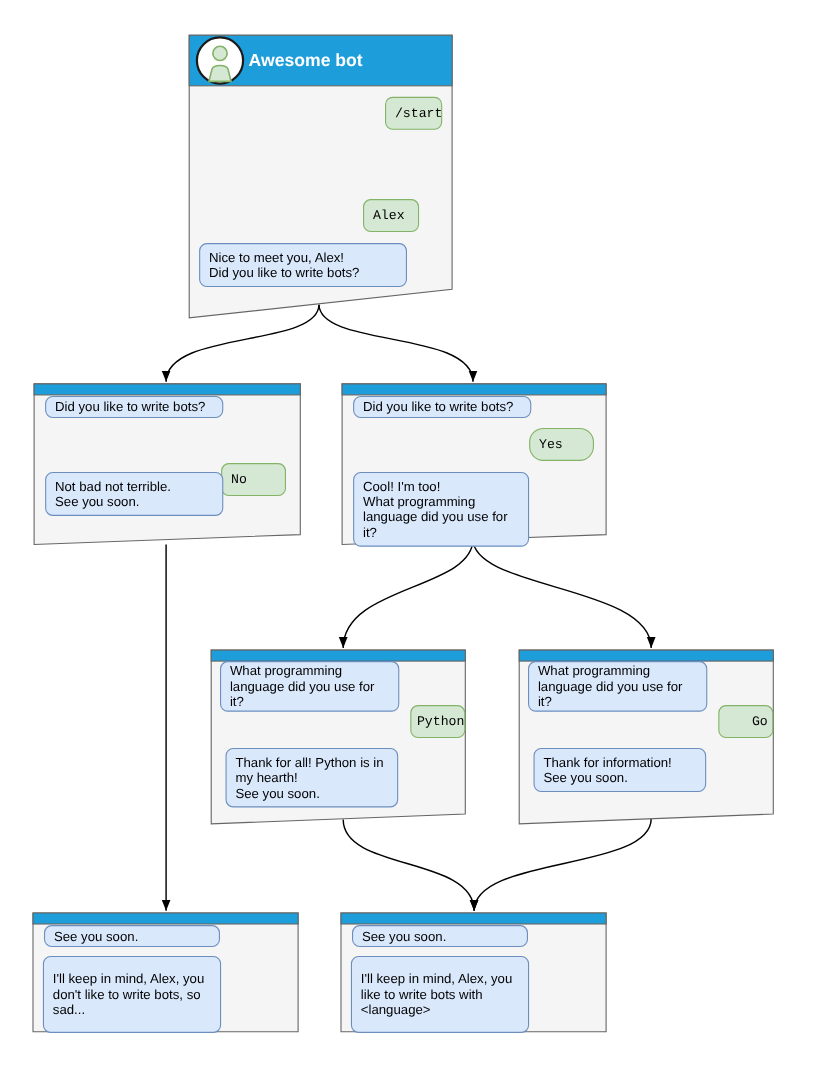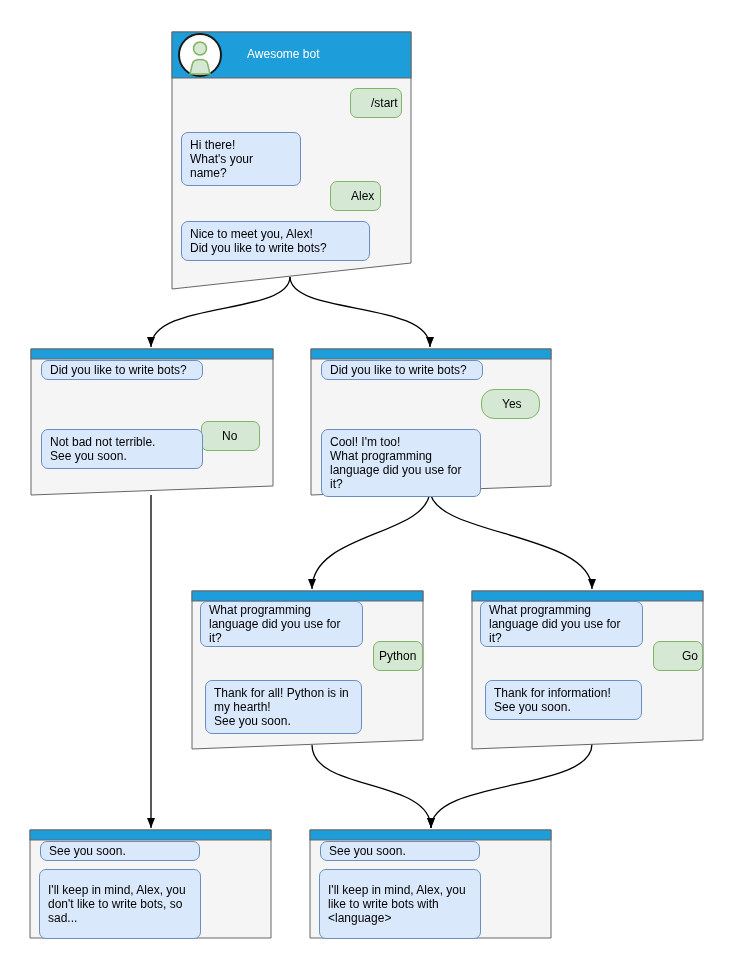--- a/index.html
+++ b/index.html
@@ -15,26 +15,26 @@
   .person{fill:var(--user_fill);stroke:var(--user_border);stroke-width:1.5;}
   .bubble{
     position:absolute;box-sizing:border-box;border-radius:7px;
     font-size:12px;line-height:14px;color:#000;
     white-space:pre-line;padding:5px 8px;z-index:2;
   }
   .bot{background:var(--bot_fill);border:1px solid var(--bot_border);}
   .user{background:var(--user_fill);border:1px solid var(--user_border);}
   .pad-s{padding:2px 8px;}
   .pad-xs{padding:1px 8px;}
-  .pad-g{padding:7px 20px;}
+  .pad-g{padding:7px 8px;font-family:Liberation Mono, monospace;}
   .pad-l{padding:13px 8px;}
   .tight{padding-left:5px;padding-right:4px;}
   #window-title{
-    position:absolute;left:247px;top:47px;z-index:2;
-    color:var(--title_color);font-size:12px;font-weight:normal;
+    position:absolute;left:226px;top:47px;z-index:2;
+    color:var(--title_color);font-size:16px;font-weight:bold;
   }
 </style>
 </head>
 <body>
 
 <div id="canvas">
 
   <svg id="diagram-svg" width="743" height="971">
     <defs>
       <marker id="arrow" markerUnits="userSpaceOnUse" markerWidth="11" markerHeight="9" refX="10" refY="4.5" orient="auto">
@@ -87,22 +87,20 @@
 
     <g>
       <polygon class="win" points="310,830 551,830 551,938 310,938"></polygon>
       <rect class="hdr" x="310" y="830" width="241" height="10"></rect>
     </g>
   </svg>
 
   <div id="window-title">Awesome bot</div>
 
   <div class="bubble user pad-g" style="left:350px;top:88px;width:52px;">/start</div>
-  <div class="bubble bot" style="left:181px;top:132px;width:120px;">Hi there!
-What's your name?</div>
   <div class="bubble user pad-g" style="left:330px;top:181px;width:51px;">Alex</div>
   <div class="bubble bot" style="left:181px;top:221px;width:189px;">Nice to meet you, Alex!
 Did you like to write bots?</div>
 
   <div class="bubble bot pad-s" style="left:41px;top:360px;width:162px;">Did you like to write bots?</div>
   <div class="bubble user pad-g" style="left:201px;top:393px;width:59px;margin-top:28px;">No</div>
   <div class="bubble bot" style="left:41px;top:429px;width:162px;">Not bad not terrible.
 See you soon.</div>
 
   <div class="bubble bot pad-s" style="left:321px;top:360px;width:162px;">Did you like to write bots?</div>

